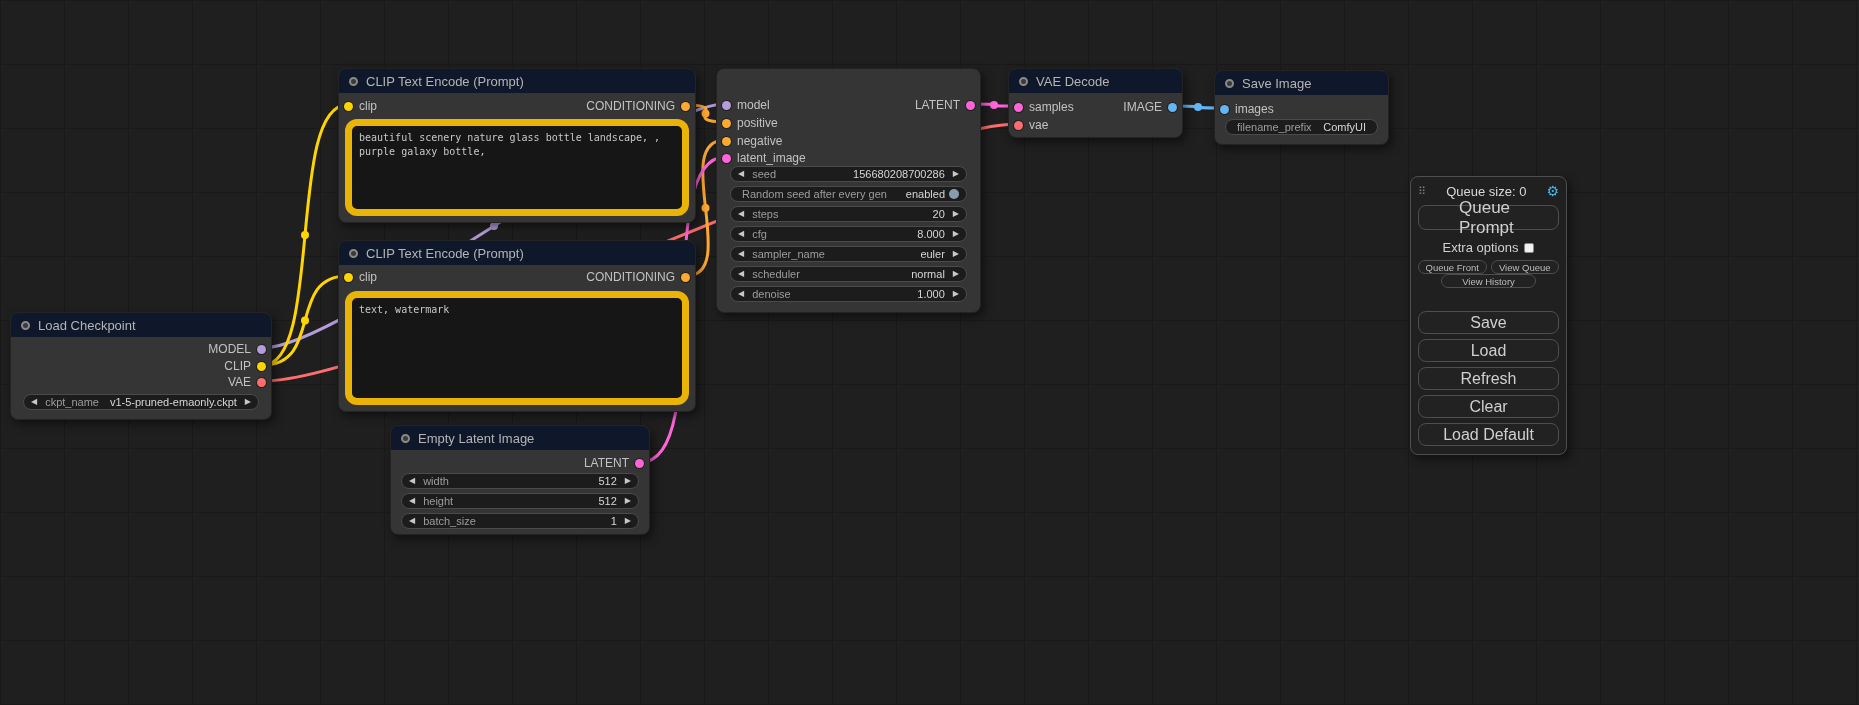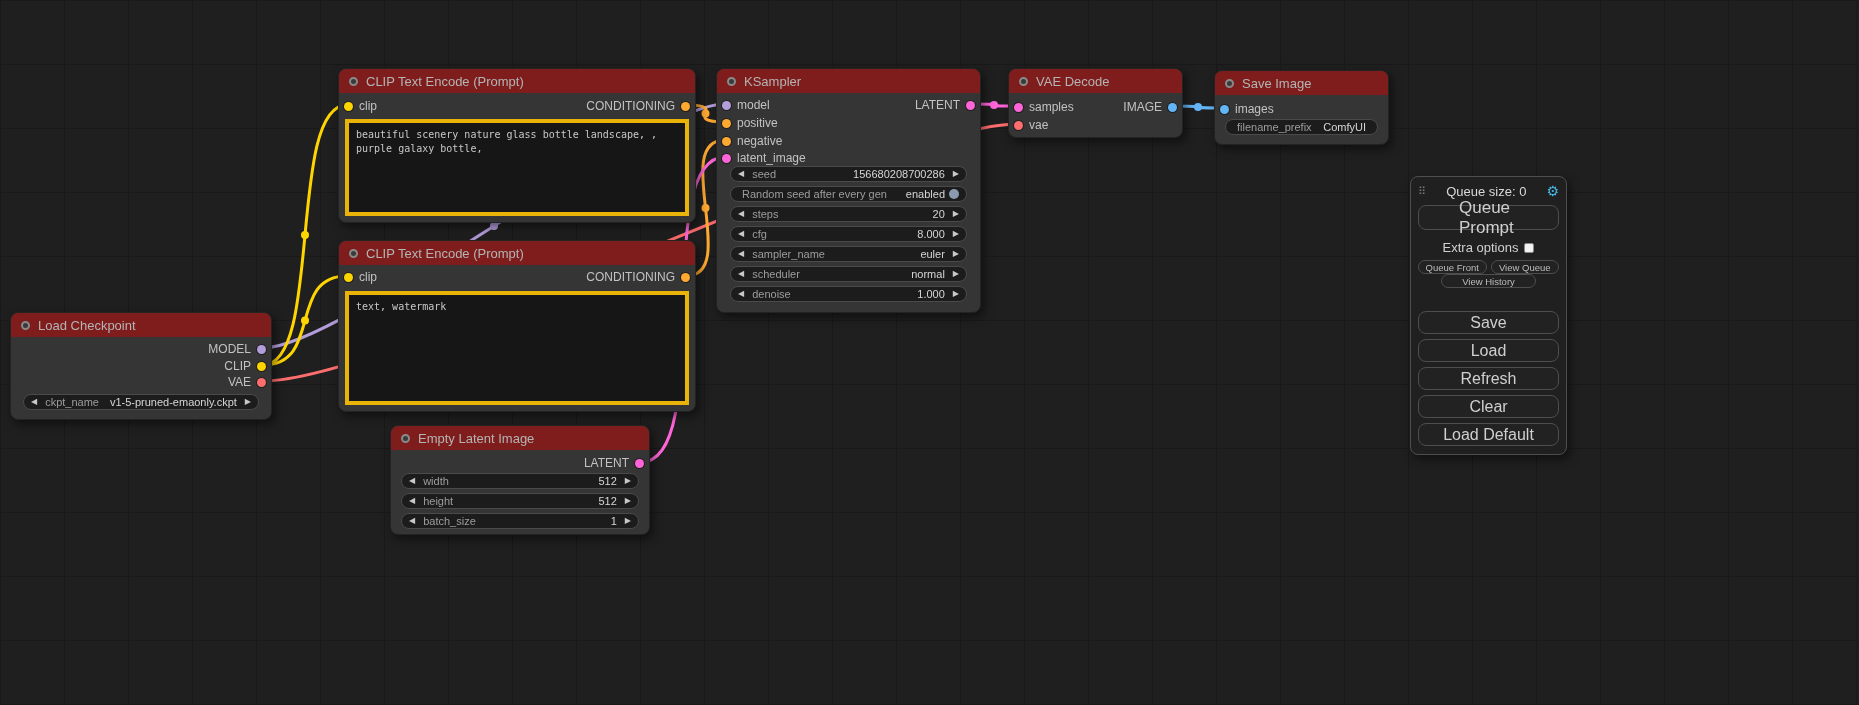--- a/index.html
+++ b/index.html
@@ -9,34 +9,34 @@
     background-color:#1f1f1f;
     background-image:
       linear-gradient(#191919 1px, transparent 1px),
       linear-gradient(90deg, #191919 1px, transparent 1px);
     background-size:64px 64px; }
 
   #link-layer { position:absolute; left:0; top:0; z-index:1; pointer-events:none; }
 
   .node { position:absolute; background:#353535; border:1px solid #232323;
     border-radius:8px; box-shadow:3px 4px 10px rgba(0,0,0,.5); z-index:2; }
-  .node-title { height:24px; background:#7f1d1d; border-radius:7px 7px 0 0;
+  .node-title { height:24px; background:#0f172a; border-radius:7px 7px 0 0;
     display:flex; align-items:center; gap:8px; padding:0 10px;
     color:#b4b4b4; font-size:13px; }
   .title-dot { width:9px; height:9px; border-radius:50%;
     border:2px solid #8a8a8a; background:#3a3a3a; flex:0 0 auto; }
 
   .slot-row { position:absolute; left:0; right:0; height:16px; display:flex;
     align-items:center; gap:6px; padding:0 5px; font-size:12px; color:#c2c2c2; }
   .spacer { flex:1; }
   .slot-dot { width:9px; height:9px; border-radius:50%; background:#888;
     flex:0 0 auto; box-shadow:0 0 0 1px rgba(0,0,0,.4); }
 
   .prompt-box { position:absolute; left:6px; right:6px; bottom:6px; top:50px;
-    background:#161616; border:4px solid #eab308; border-radius:0;
+    background:#161616; border:7px solid #eab308; border-radius:12px;
     padding:5px 7px; font-family:"DejaVu Sans Mono", monospace; font-size:10px;
     line-height:1.4; color:#c8c8c8; white-space:pre-wrap; word-break:break-word;
     overflow:hidden; }
 
   .widgets { position:absolute; display:flex; flex-direction:column; gap:4px; }
   .widget { height:16px; background:#1c1c1c; border:1px solid #4a4a4a;
     border-radius:9px; display:flex; align-items:center; padding:0 7px;
     font-size:11px; color:#aaa; }
   .widget .arrow { color:#c8c8c8; font-size:8px; line-height:16px; }
   .widget .wlabel { margin-left:8px; color:#9d9d9d; white-space:nowrap; }
@@ -145,24 +145,20 @@
       <div class="widget">
         <span class="arrow">◀</span>
         <span class="wlabel">ckpt_name</span>
         <span class="wvalue">v1-5-pruned-emaonly.ckpt</span>
         <span class="arrow">▶</span>
       </div>
     </div>
   </div>
 
   <div class="node" style="left:716px; top:68px; width:265px; height:245px;">
-    <div class="node-title">
-      <span class="title-dot"></span>
-      <span>KSampler</span>
-    </div>
     <div class="slot-row" style="top:28px;">
       <span class="slot-dot" style="background-color: rgb(179, 157, 219);"></span>
       <span>model</span>
       <span class="spacer"></span>
       <span>LATENT</span>
       <span class="slot-dot" style="background-color: rgb(255, 100, 216);"></span>
     </div>
     <div class="slot-row" style="top:46px;">
       <span class="slot-dot" style="background-color: rgb(255, 169, 49);"></span>
       <span>positive</span>

